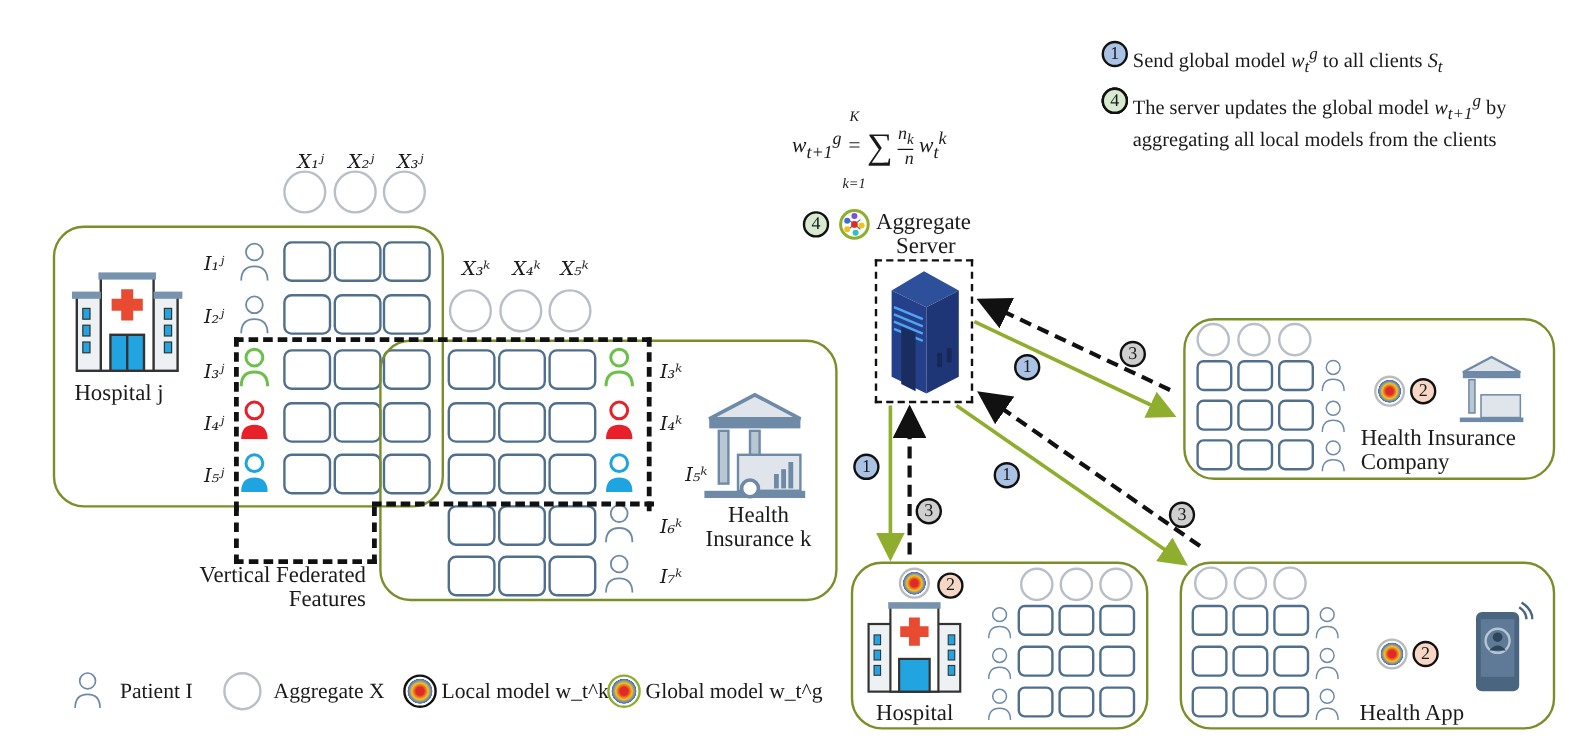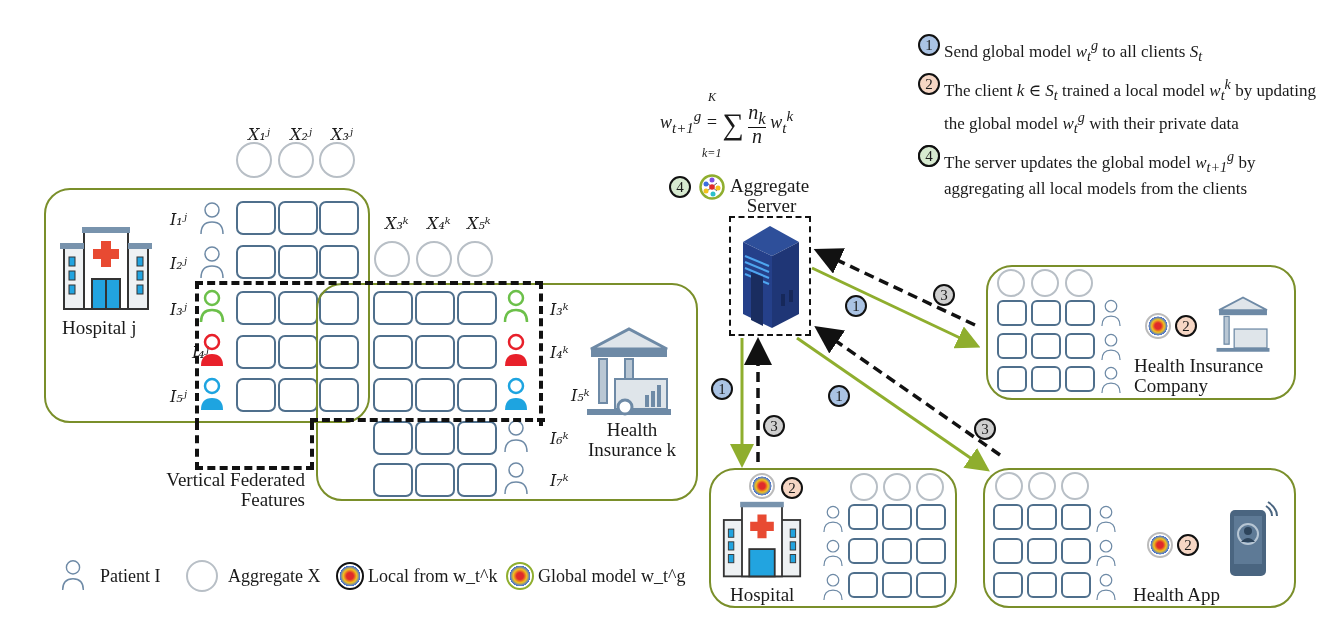--- a/index.html
+++ b/index.html
@@ -26,35 +26,34 @@
 </head>
 <body>
 
 <div class="steps">
   <div class="step">
     <span class="num n1">1</span>
     <span>Send global model <i>w<sub>t</sub><sup>g</sup></i> to all clients <i>S<sub>t</sub></i></span>
   </div>
   <div class="step">
     <span class="num n2">2</span>
-    <span>The client <i>k</i> ∈ <i>S<sub>t</sub></i> trained a local model <i>w<sub>t</sub><sup>k</sup></i> by updating the global model <i>w<sub>t</sub><sup>g</sup></i> with their private data</span>
   </div>
   <div class="step">
     <span class="num n3">3</span>
   </div>
   <div class="step">
     <span class="num n4">4</span>
     <span>The server updates the global model <i>w<sub>t+1</sub><sup>g</sup></i> by aggregating all local models from the clients</span>
   </div>
 </div>
 
 <div class="abs" style="left:660px;top:104px;font-size:18px;font-style:italic;">
   <span>w<sub>t+1</sub><sup>g</sup> = </span>
   <span style="font-size:30px;font-style:normal;vertical-align:middle;">∑</span>
-  <span style="display:inline-block;vertical-align:middle;text-align:center;font-size:20px;line-height:16px;">
+  <span style="display:inline-block;vertical-align:middle;text-align:right;font-size:15px;line-height:16px;">
     <span style="display:block;border-bottom:1px solid #111;">n<sub>k</sub></span><span style="display:block;">n</span></span>
   <span>w<sub>t</sub><sup>k</sup></span>
   <div style="position:absolute;left:48px;top:-14px;font-size:12px;">K</div>
   <div style="position:absolute;left:42px;top:42px;font-size:12px;">k=1</div>
 </div>
 
 <span class="num n4" style="left:669px;top:176px;">4</span>
 <span class="abs" style="left:699px;top:174px;width:26px;height:26px;">
   <svg width="26" height="26" viewBox="0 0 26 26">
       <circle cx="13" cy="13" r="11.5" fill="#fff" stroke="#8fae2e" stroke-width="2.5"></circle>
@@ -141,21 +140,21 @@
 <div class="lbl var" style="left:248px;top:125px;">X₁ʲ</div>
 <div class="lbl var" style="left:290px;top:125px;">X₂ʲ</div>
 <div class="lbl var" style="left:331px;top:125px;">X₃ʲ</div>
 <div class="feat" style="left:236px;top:142px;"></div>
 <div class="feat" style="left:278px;top:142px;"></div>
 <div class="feat" style="left:319px;top:142px;"></div>
 
 <div class="lbl var" style="left:170px;top:210px;">I₁ʲ</div>
 <div class="lbl var" style="left:170px;top:254px;">I₂ʲ</div>
 <div class="lbl var" style="left:170px;top:300px;">I₃ʲ</div>
-<div class="lbl var" style="left:170px;top:343px;margin-left:22px;">I₄ʲ</div>
+<div class="lbl var" style="left:170px;top:343px;">I₄ʲ</div>
 <div class="lbl var" style="left:170px;top:387px;">I₅ʲ</div>
 
 <svg class="person" style="left:199px;top:200px;" viewBox="0 0 26 34">
     <circle cx="13" cy="10" r="7" fill="none" stroke="#6e8aa6" stroke-width="1.5"></circle>
     <path d="M2,34 q0,-12 11,-12 q11,0 11,12" fill="none" stroke="#6e8aa6" stroke-width="1.5"></path>
   </svg>
 <svg class="person" style="left:199px;top:244px;" viewBox="0 0 26 34">
     <circle cx="13" cy="10" r="7" fill="none" stroke="#6e8aa6" stroke-width="1.5"></circle>
     <path d="M2,34 q0,-12 11,-12 q11,0 11,12" fill="none" stroke="#6e8aa6" stroke-width="1.5"></path>
   </svg>
@@ -400,16 +399,16 @@
 
 <div>
   <svg class="abs" style="left:60px;top:558px;" width="26" height="32" viewBox="0 0 26 34">
       <circle cx="13" cy="10" r="7" fill="none" stroke="#6e8aa6" stroke-width="1.5"></circle>
       <path d="M2,34 q0,-12 11,-12 q11,0 11,12" fill="none" stroke="#6e8aa6" stroke-width="1.5"></path>
     </svg>
   <div class="lbl legend-text" style="left:100px;top:566px;">Patient I</div>
   <div class="feat" style="left:186px;top:560px;width:32px;height:32px;"></div>
   <div class="lbl legend-text" style="left:228px;top:566px;">Aggregate X</div>
   <span class="abs" style="left:336px;top:562px;width:28px;height:28px;border:2.5px solid #111;border-radius:50%;box-sizing:border-box;background:radial-gradient(circle,#e02a2a 20%,#f2c21c 40%,#3b6fe0 60%,#fff 62%);"></span>
-  <div class="lbl legend-text" style="left:368px;top:566px;">Local from w_t^k</div>
+  <div class="lbl legend-text" style="left:368px;top:566px;">Local model w_t^k</div>
   <span class="abs" style="left:506px;top:562px;width:28px;height:28px;border:2.5px solid #8fae2e;border-radius:50%;box-sizing:border-box;background:radial-gradient(circle,#e02a2a 20%,#f2c21c 40%,#3b6fe0 60%,#fff 62%);"></span>
   <div class="lbl legend-text" style="left:538px;top:566px;">Global model w_t^g</div>
 </div>
 
 </body></html>

